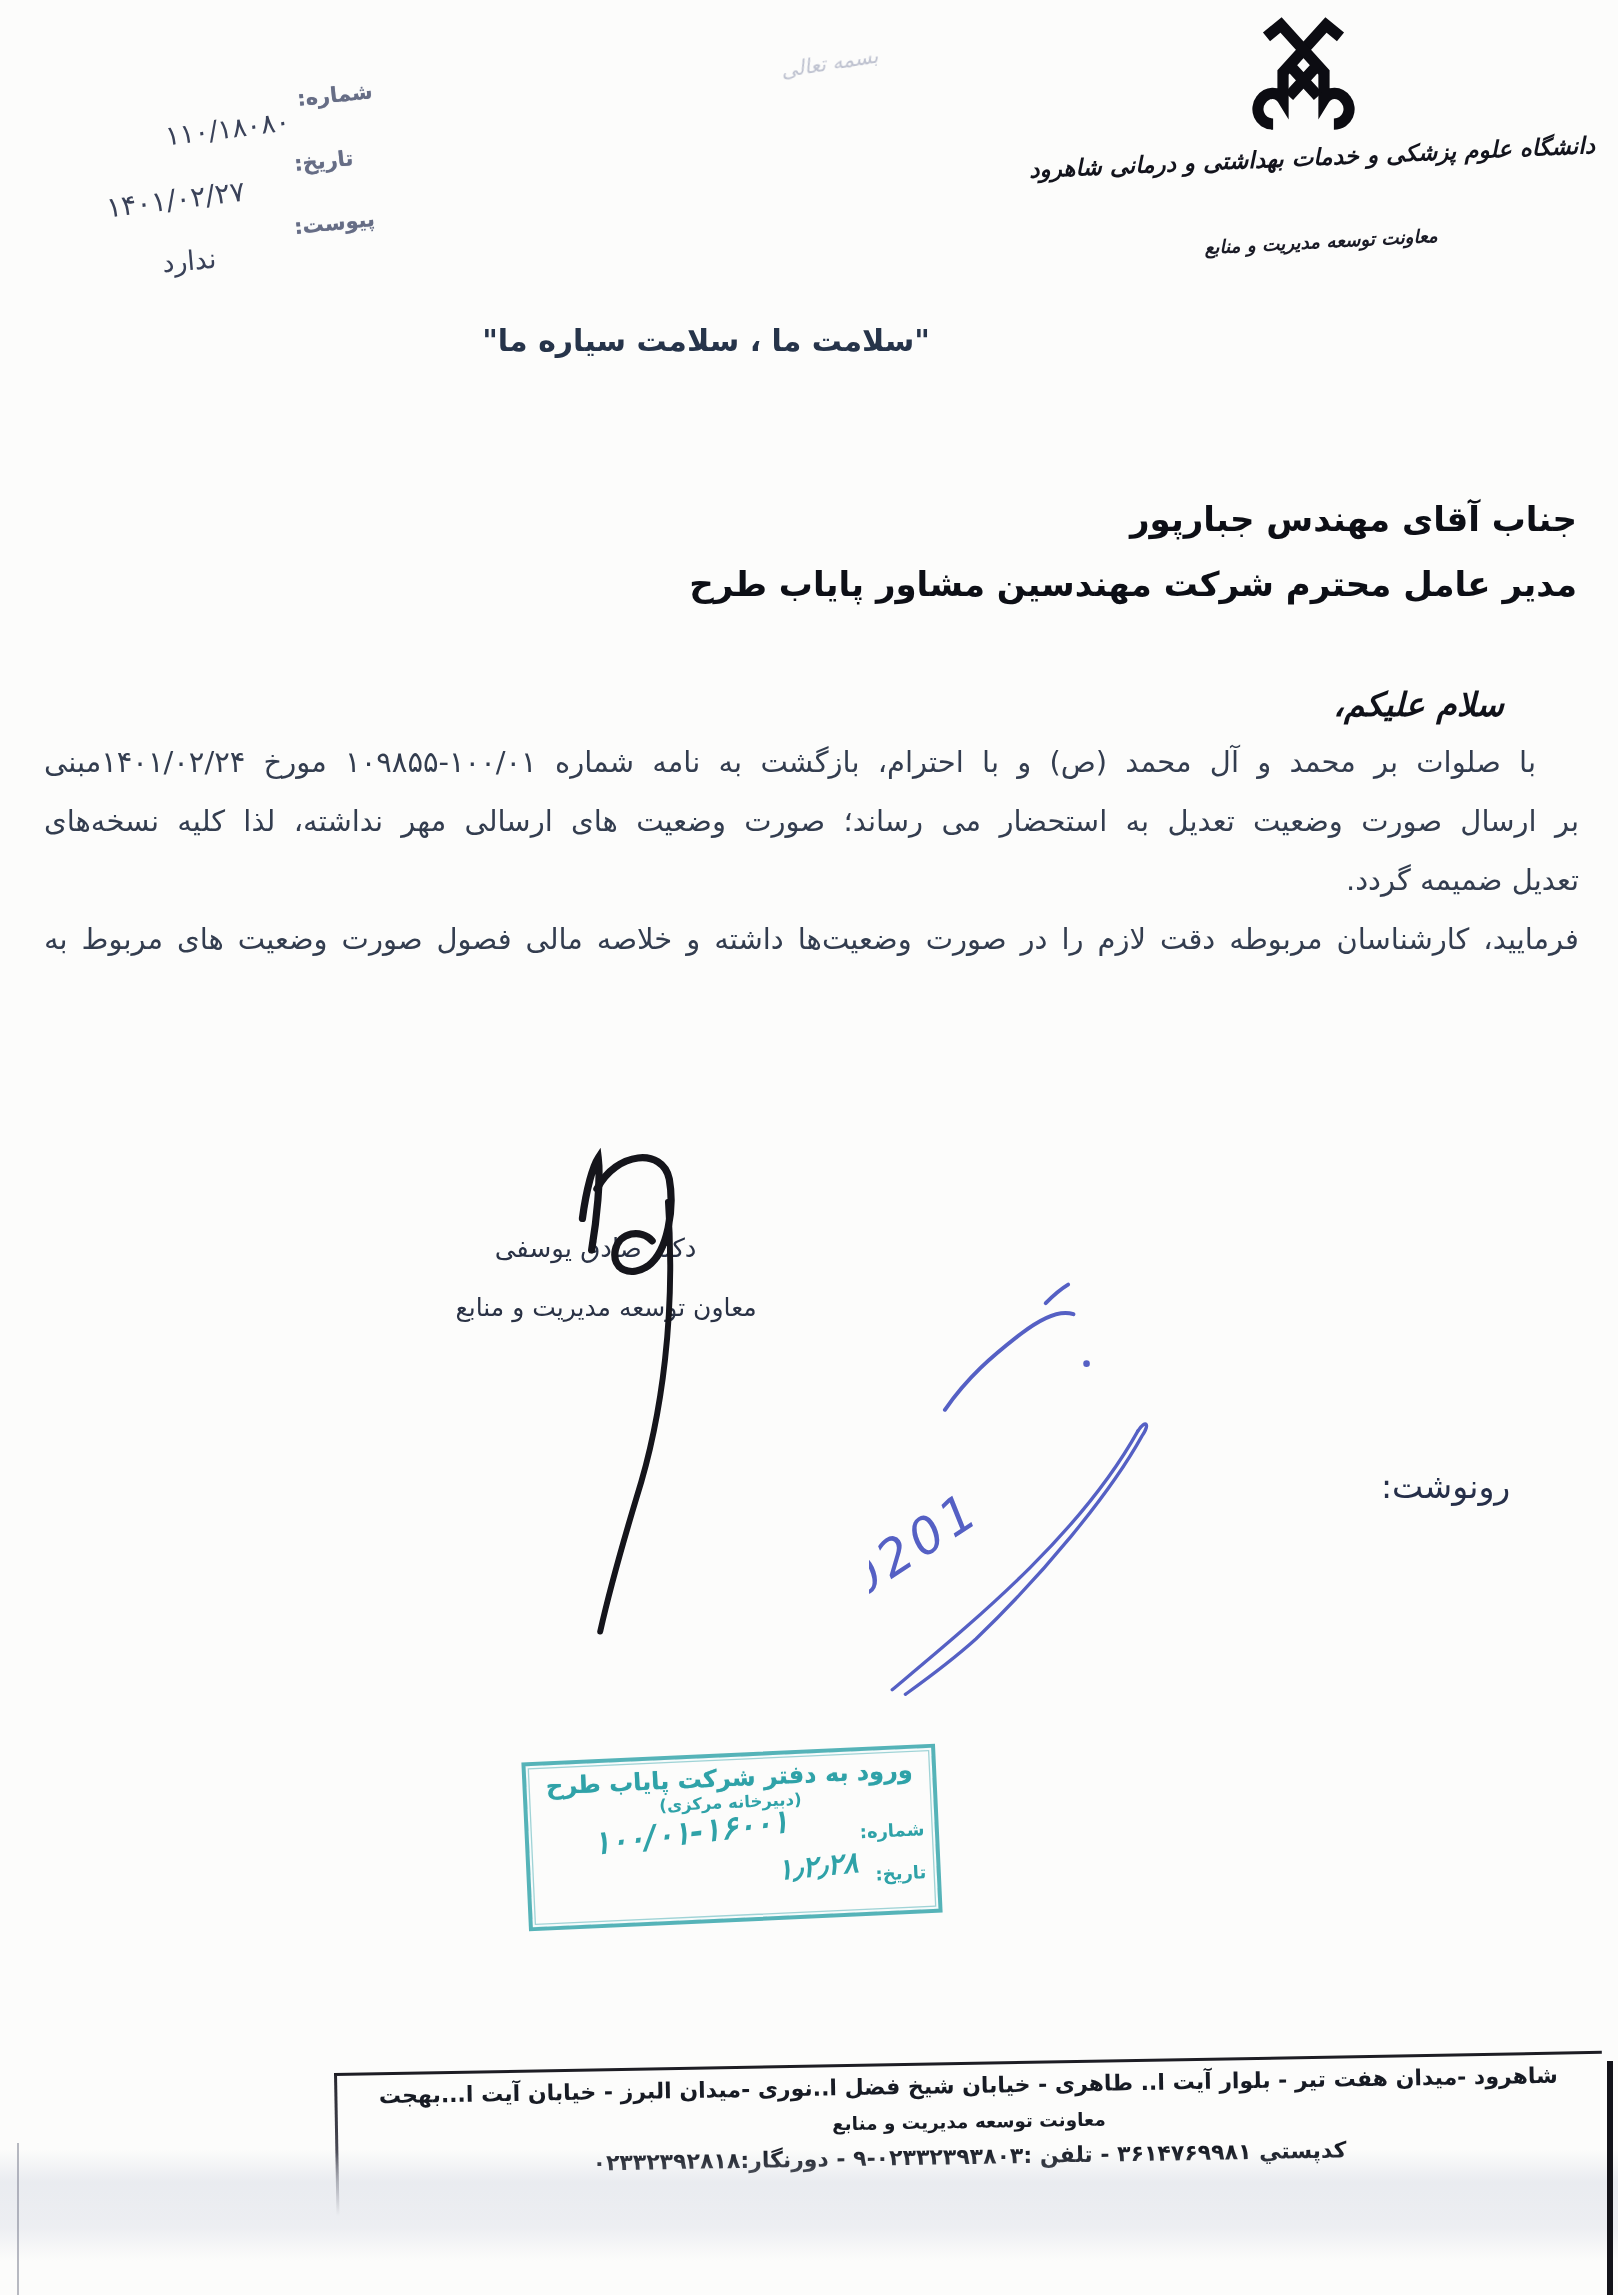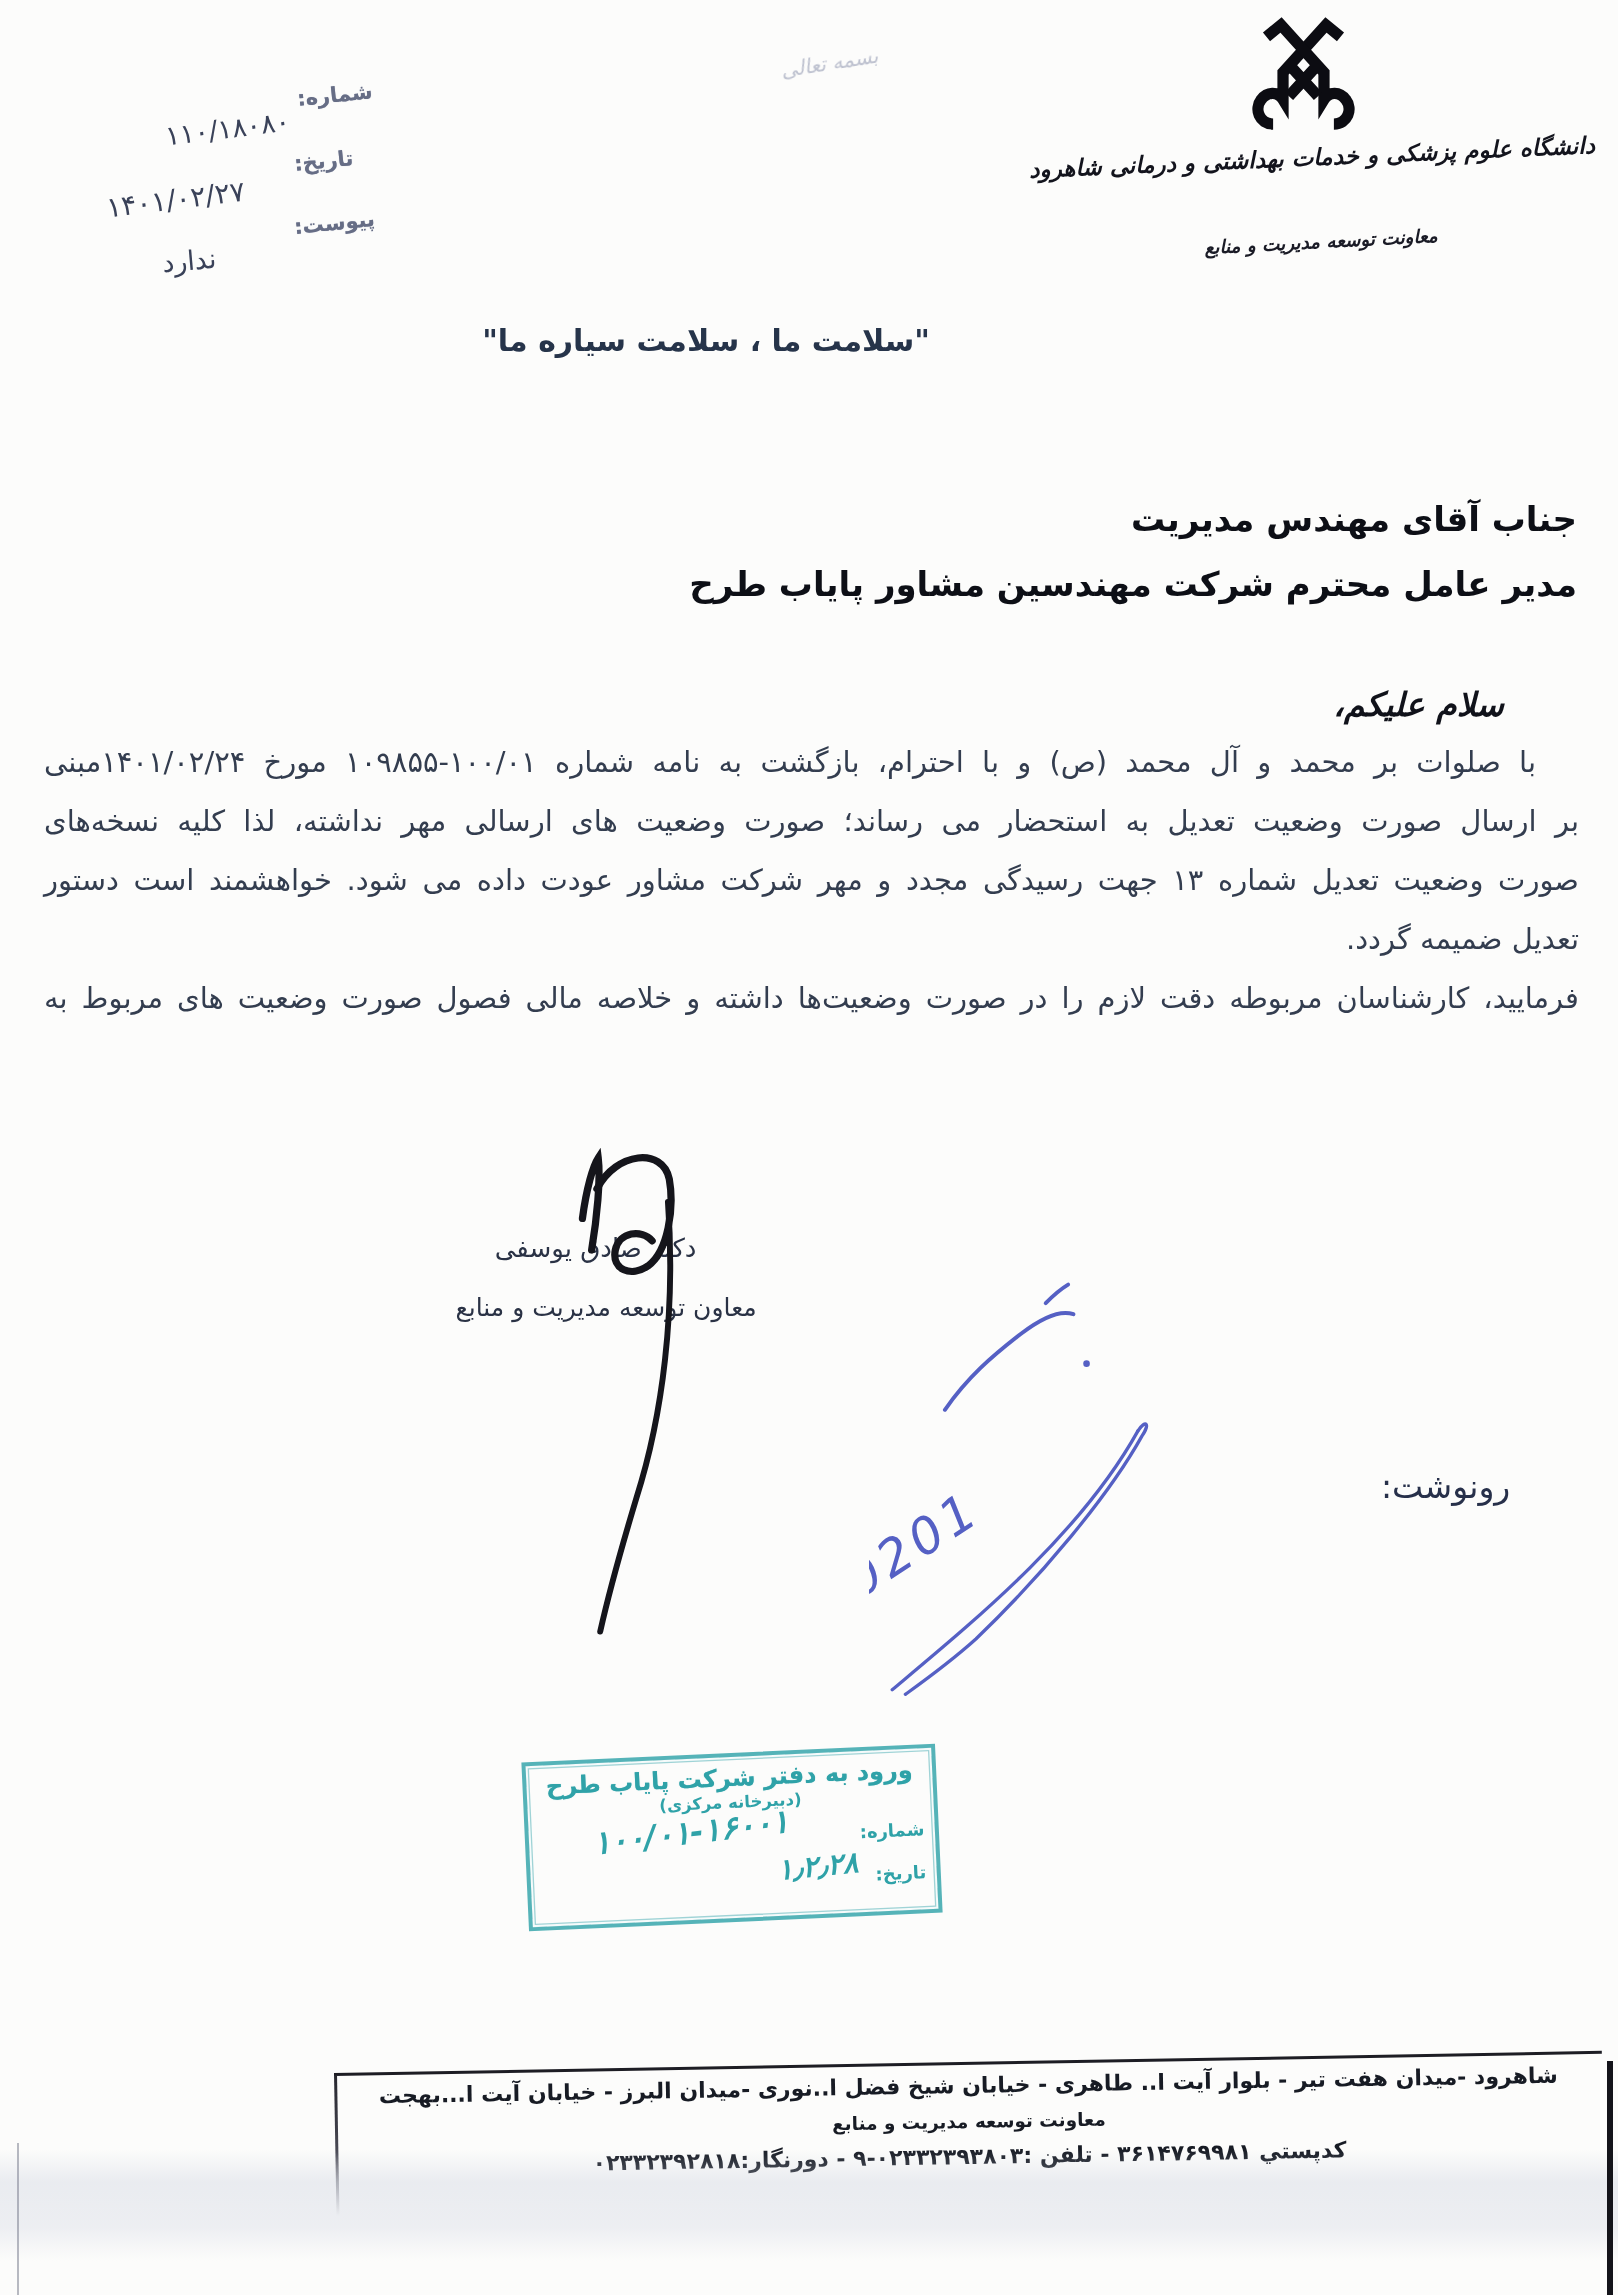--- a/index.html
+++ b/index.html
@@ -180,28 +180,27 @@
       <path d="M38,174 C17,174 9,151 20,137 C29,125 45,124 53,137 L53,96 L118,24 L140,42"></path>
       <path d="M130,174 C151,174 159,151 148,137 C139,125 123,124 115,137 L115,96 L50,24 L28,42"></path>
       <path d="M62,84 L106,132 M106,84 L62,132"></path>
     </g>
   </svg>
   <div class="org-name">دانشگاه علوم پزشکی و خدمات بهداشتی و درمانی شاهرود</div>
   <div class="org-dept">معاونت توسعه مدیریت و منابع</div>
 
   <div class="slogan">"سلامت  ما ، سلامت سیاره ما"</div>
 
-  <div class="recipient-line recipient-1">جناب آقای مهندس مدیریت</div>
+  <div class="recipient-line recipient-1">جناب آقای مهندس جبارپور</div>
   <div class="recipient-line recipient-2">مدیر عامل محترم شرکت مهندسین مشاور پایاب طرح</div>
   <div class="salutation">سلام علیکم،</div>
 
   <div class="body-text">
     <div class="body-line first">با صلوات بر محمد و آل محمد (ص) و با احترام، بازگشت به نامه شماره ۱۰۰/۰۱-۱۰۹۸۵۵ مورخ ۱۴۰۱/۰۲/۲۴مبنی</div>
     <div class="body-line">بر ارسال صورت وضعیت تعدیل به استحضار می رساند؛ صورت وضعیت های ارسالی مهر نداشته، لذا کلیه نسخه‌های</div>
-    <div class="body-line">صورت وضعیت تعدیل شماره ۱۳ جهت رسیدگی مجدد و مهر شرکت مشاور عودت داده می شود. خواهشمند است دستور</div>
     <div class="body-line last">تعدیل ضمیمه گردد.</div>
     <div class="body-line">فرمایید، کارشناسان مربوطه دقت لازم را در صورت وضعیت‌ها داشته و خلاصه مالی فصول صورت وضعیت های مربوط به</div>
   </div>
 
   <div class="sig-name">دکتر صادق یوسفی</div>
   <div class="sig-title">معاون توسعه مدیریت و منابع</div>
   <svg class="sig-scrawl" width="125" height="501" viewBox="0 0 190 760">
     <path stroke-width="11" d="M28,120 C34,75 44,40 52,28 C56,60 50,120 42,168"></path>
     <path stroke-width="11" d="M50,75 C80,18 150,12 160,60 C168,105 158,170 128,192 C102,210 72,198 78,168 C84,140 118,136 134,154"></path>
     <path stroke-width="9" d="M158,95 C170,260 150,420 110,545 C92,605 68,690 55,748"></path>

